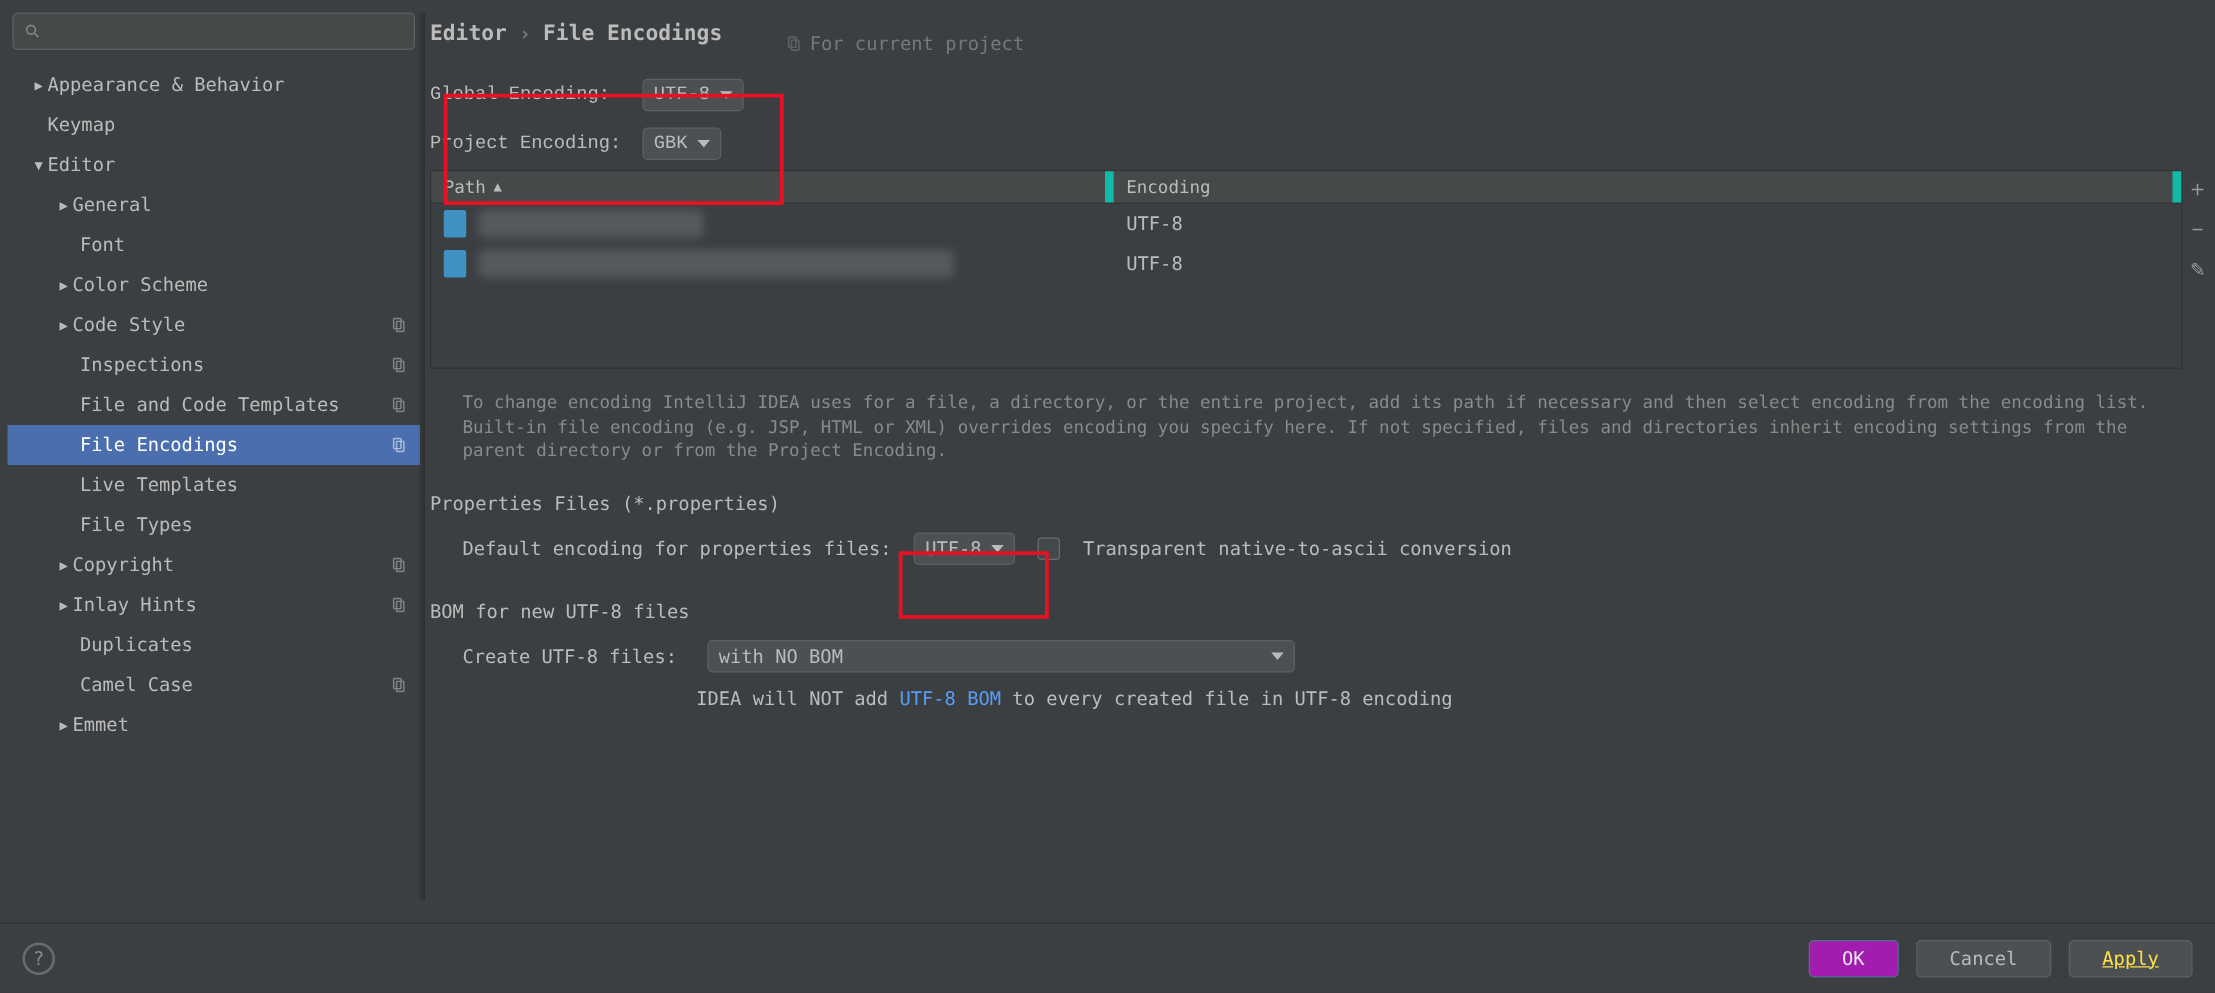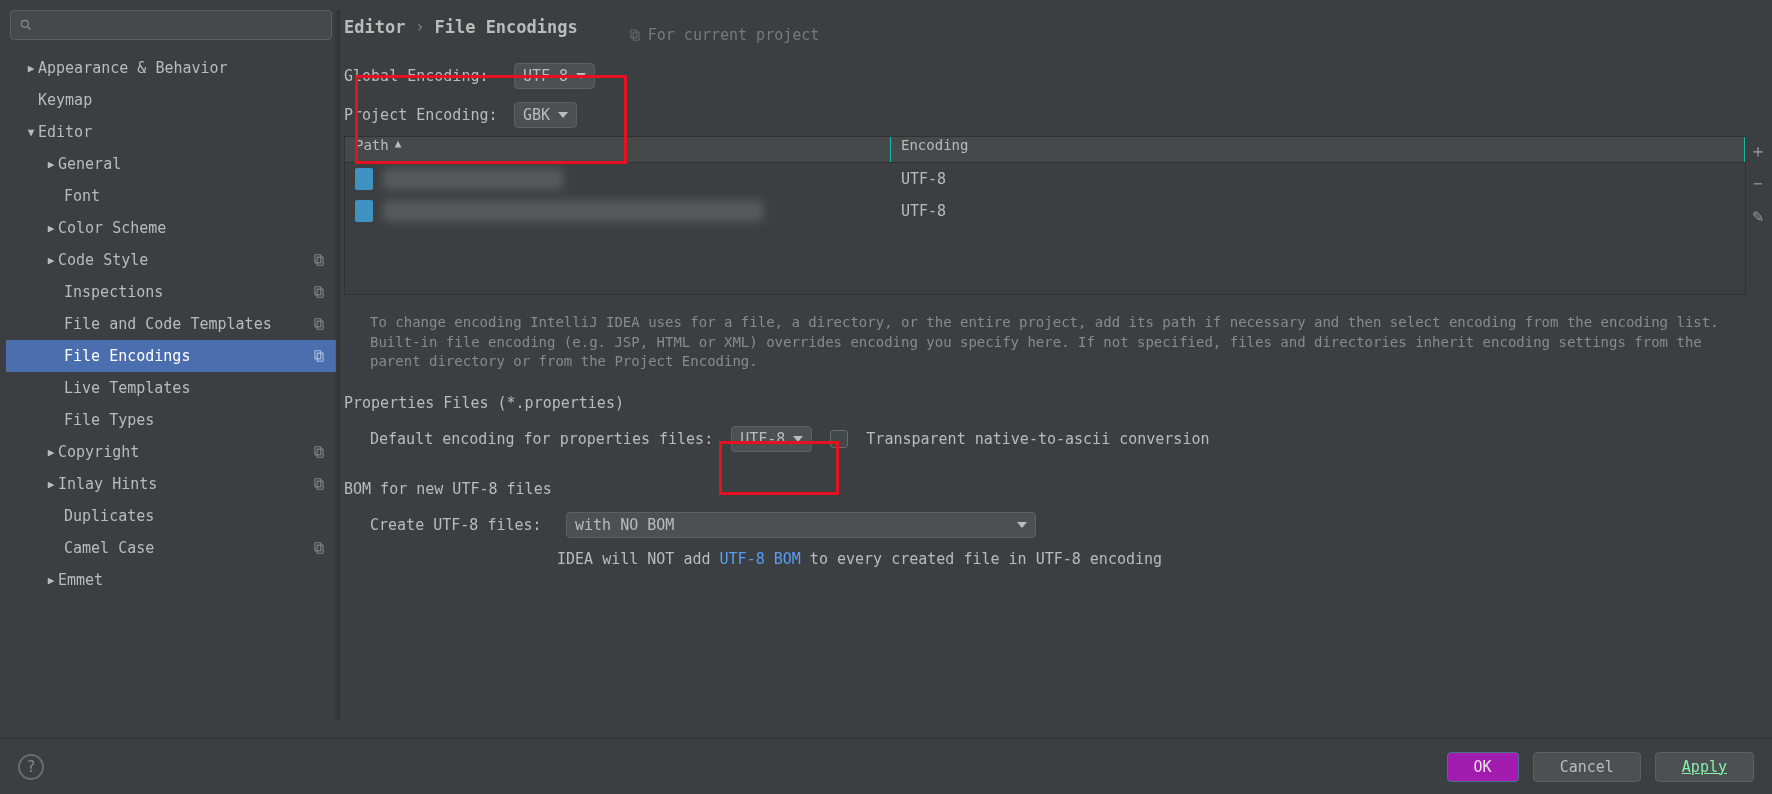--- a/index.html
+++ b/index.html
@@ -104,21 +104,21 @@
 .scope-icon {
   width: 14px; height: 14px; opacity: .5;
 }
 .red-box-enc {
   top: 75px; left: 355px; width: 272px; height: 89px; border: 3px solid #e81123; position: absolute; pointer-events: none;
 }
 .red-box-prop {
   top: 441px; left: 719px; width: 120px; height: 54px; border: 3px solid #e81123; position: absolute; pointer-events: none;
 }
 
-.form-rows { padding: 2px 0 0 2px; }
+.form-rows { padding: 2px 0 0 2px; font-family: Liberation Mono, monospace; }
 .form-row {
   display: flex;
   align-items: center;
   height: 39px;
 }
 .form-row .lbl { color: #bbbbbb; }
 .combo {
   height: 26px;
   background: #4c5052;
   border: 1px solid #5e6060;
@@ -146,25 +146,25 @@
   position: relative;
 }
 .table-head {
   display: flex;
   height: 26px;
   background: #45494a;
   border-bottom: 1px solid #323232;
 }
 .table-head .col {
   display: flex;
-  align-items: flex-start;
+  align-items: center;
   padding: 0 10px;
   color: #bbbbbb;
   font-size: 14px;
-  border-right: 1px solid #14b8a6;
+  border-right: 7px solid #14b8a6;
 }
 .col-path { width: 546px; }
 .col-enc { flex: 1; }
 .sort-arrow { margin-left: 6px; font-size: 11px; }
 .table-body .row {
   display: flex;
   height: 32px;
   align-items: center;
 }
 .row .cell { padding: 0 10px; }
@@ -270,21 +270,21 @@
   cursor: pointer;
   margin-left: 14px;
   font-family: inherit;
   font-size: 15px;
 }
 .btn.primary {
   background: #a21caf;
   border-color: #4c708c;
   color: #e6e6e6;
 }
-.btn.disabled { color: #86efac; cursor: default; text-decoration: underline; }
+.btn.disabled { color: #fde047; cursor: default; text-decoration: underline; }
 .app-outer{ position: relative; width: 1772px; height: 794px; }
 .content-inner{ padding: 0 0 0 0; }
 .table-wrap{ position: relative; margin-right: 0; }
 </style>
 </head>
 <body>
 
 <div class="app-outer">
 
   <div class="main">

